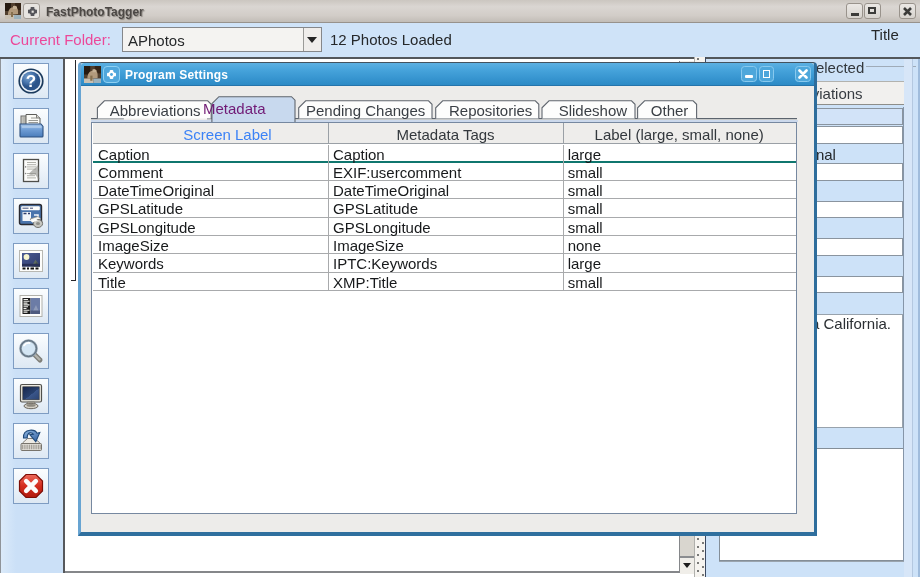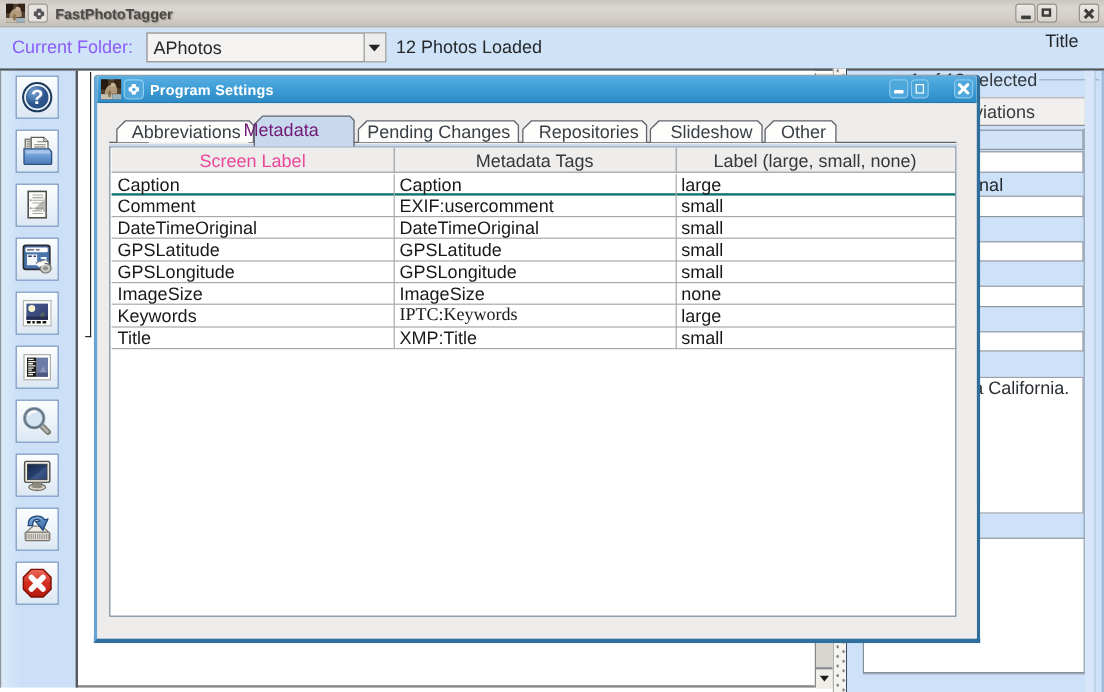--- a/index.html
+++ b/index.html
@@ -49,21 +49,21 @@
   background:linear-gradient(180deg,#ebe8e5,#d7d3ce);box-sizing:border-box;"></div>
 <div class="abs" style="left:868px;top:7px;width:8px;height:7px;border:2px solid #3c3c3a;box-sizing:border-box;"></div>
 <div class="abs" style="left:899px;top:3px;width:17px;height:16px;border:1px solid #99938c;border-radius:3px;
   background:linear-gradient(180deg,#ebe8e5,#d7d3ce);box-sizing:border-box;"></div>
 <svg class="abs" style="left:902px;top:6px" width="11" height="11">
   <path d="M2,2 L9,9 M9,2 L2,9" stroke="#3c3c3a" stroke-width="2.6"></path>
 </svg>
 
 <div class="abs" style="left:0;top:23px;width:920px;height:34px;background:#cfe3f8;
   border-bottom:2px solid #53575b;"></div>
-<div class="txt" style="left:10px;top:31px;font-size:15px;color:#8b5cf6;">Current Folder:</div>
+<div class="txt" style="left:10px;top:31px;font-size:15px;color:#ec4899;">Current Folder:</div>
 
 <div class="abs" style="left:122px;top:27px;width:200px;height:25px;background:#f4f3f1;
   border:1px solid #85878a;box-sizing:border-box;"></div>
 <div class="txt" style="left:128px;top:32px;font-size:15px;color:#26282a;">APhotos</div>
 <div class="abs" style="left:303px;top:28px;width:18px;height:23px;background:#efedeb;
   border-left:1px solid #9a9a98;box-sizing:border-box;"></div>
 <svg class="abs" style="left:307px;top:37px" width="11" height="7">
   <path d="M0,0 L10,0 L5,6 Z" fill="#242424"></path>
 </svg>
 <div class="txt" style="left:330px;top:31px;font-size:15px;color:#26282a;">12 Photos Loaded</div>
@@ -350,21 +350,21 @@
 
 <div class="abs" style="left:90.5px;top:119.7px;width:707px;height:2.3px;background:#ccd9ec;z-index:11;"></div>
 
 <div class="abs" style="left:91px;top:122px;width:706px;height:392px;z-index:11;background:#ffffff;
   border:1px solid #7688a0;box-sizing:border-box;"></div>
 
 <div class="abs" style="left:93px;top:123.3px;width:702.6px;height:21.2px;z-index:12;background:#eeedeb;
   border-bottom:1px solid #9aa0a6;box-sizing:border-box;"></div>
 <div class="abs" style="left:328px;top:123.3px;width:1px;height:21.2px;z-index:13;background:#9aa0a6;"></div>
 <div class="abs" style="left:562.7px;top:123.3px;width:1px;height:21.2px;z-index:13;background:#9aa0a6;"></div>
-<div class="txt" style="left:93px;top:126px;width:235px;text-align:center;z-index:13;font-size:15px;color:#ec4899;">Screen Label</div>
+<div class="txt" style="left:110px;top:126px;width:235px;text-align:center;z-index:13;font-size:15px;color:#3b82f6;">Screen Label</div>
 <div class="txt" style="left:328px;top:126px;width:235px;text-align:center;z-index:13;font-size:15px;color:#33383d;">Metadata Tags</div>
 <div class="txt" style="left:562.7px;top:126px;width:233px;text-align:center;z-index:13;font-size:15px;color:#33383d;">Label (large, small, none)</div>
 
 <div id="rows" class="abs" style="left:93px;top:144.5px;width:702.6px;z-index:12;font-size:15px;color:#17191b;">
     <div style="position:relative;height:18.3px;border-bottom:2px solid #0f766e;box-sizing:border-box;">
       <span style="position:absolute;left:5px;top:1px;">Caption</span>
       <span style="position:absolute;left:240px;top:1px;">Caption</span>
       <span style="position:absolute;left:474.7px;top:1px;">large</span>
     </div>
     <div style="position:relative;height:18.3px;border-bottom:1px solid #a8aaac;box-sizing:border-box;">
@@ -387,21 +387,21 @@
       <span style="position:absolute;left:240px;top:1px;">GPSLongitude</span>
       <span style="position:absolute;left:474.7px;top:1px;">small</span>
     </div>
     <div style="position:relative;height:18.3px;border-bottom:1px solid #a8aaac;box-sizing:border-box;">
       <span style="position:absolute;left:5px;top:1px;">ImageSize</span>
       <span style="position:absolute;left:240px;top:1px;">ImageSize</span>
       <span style="position:absolute;left:474.7px;top:1px;">none</span>
     </div>
     <div style="position:relative;height:18.3px;border-bottom:1px solid #a8aaac;box-sizing:border-box;">
       <span style="position:absolute;left:5px;top:1px;">Keywords</span>
-      <span style="position:absolute;left:240px;top:1px;font-family:Liberation Serif, serif;">IPTC:Keywords</span>
+      <span style="position:absolute;left:240px;top:1px;">IPTC:Keywords</span>
       <span style="position:absolute;left:474.7px;top:1px;">large</span>
     </div>
     <div style="position:relative;height:18.3px;border-bottom:1px solid #a8aaac;box-sizing:border-box;">
       <span style="position:absolute;left:5px;top:1px;">Title</span>
       <span style="position:absolute;left:240px;top:1px;">XMP:Title</span>
       <span style="position:absolute;left:474.7px;top:1px;">small</span>
     </div>
   </div>
 
 <div class="abs" style="left:328px;top:144.5px;width:1px;height:146.4px;z-index:13;background:#a8aaac;"></div>

